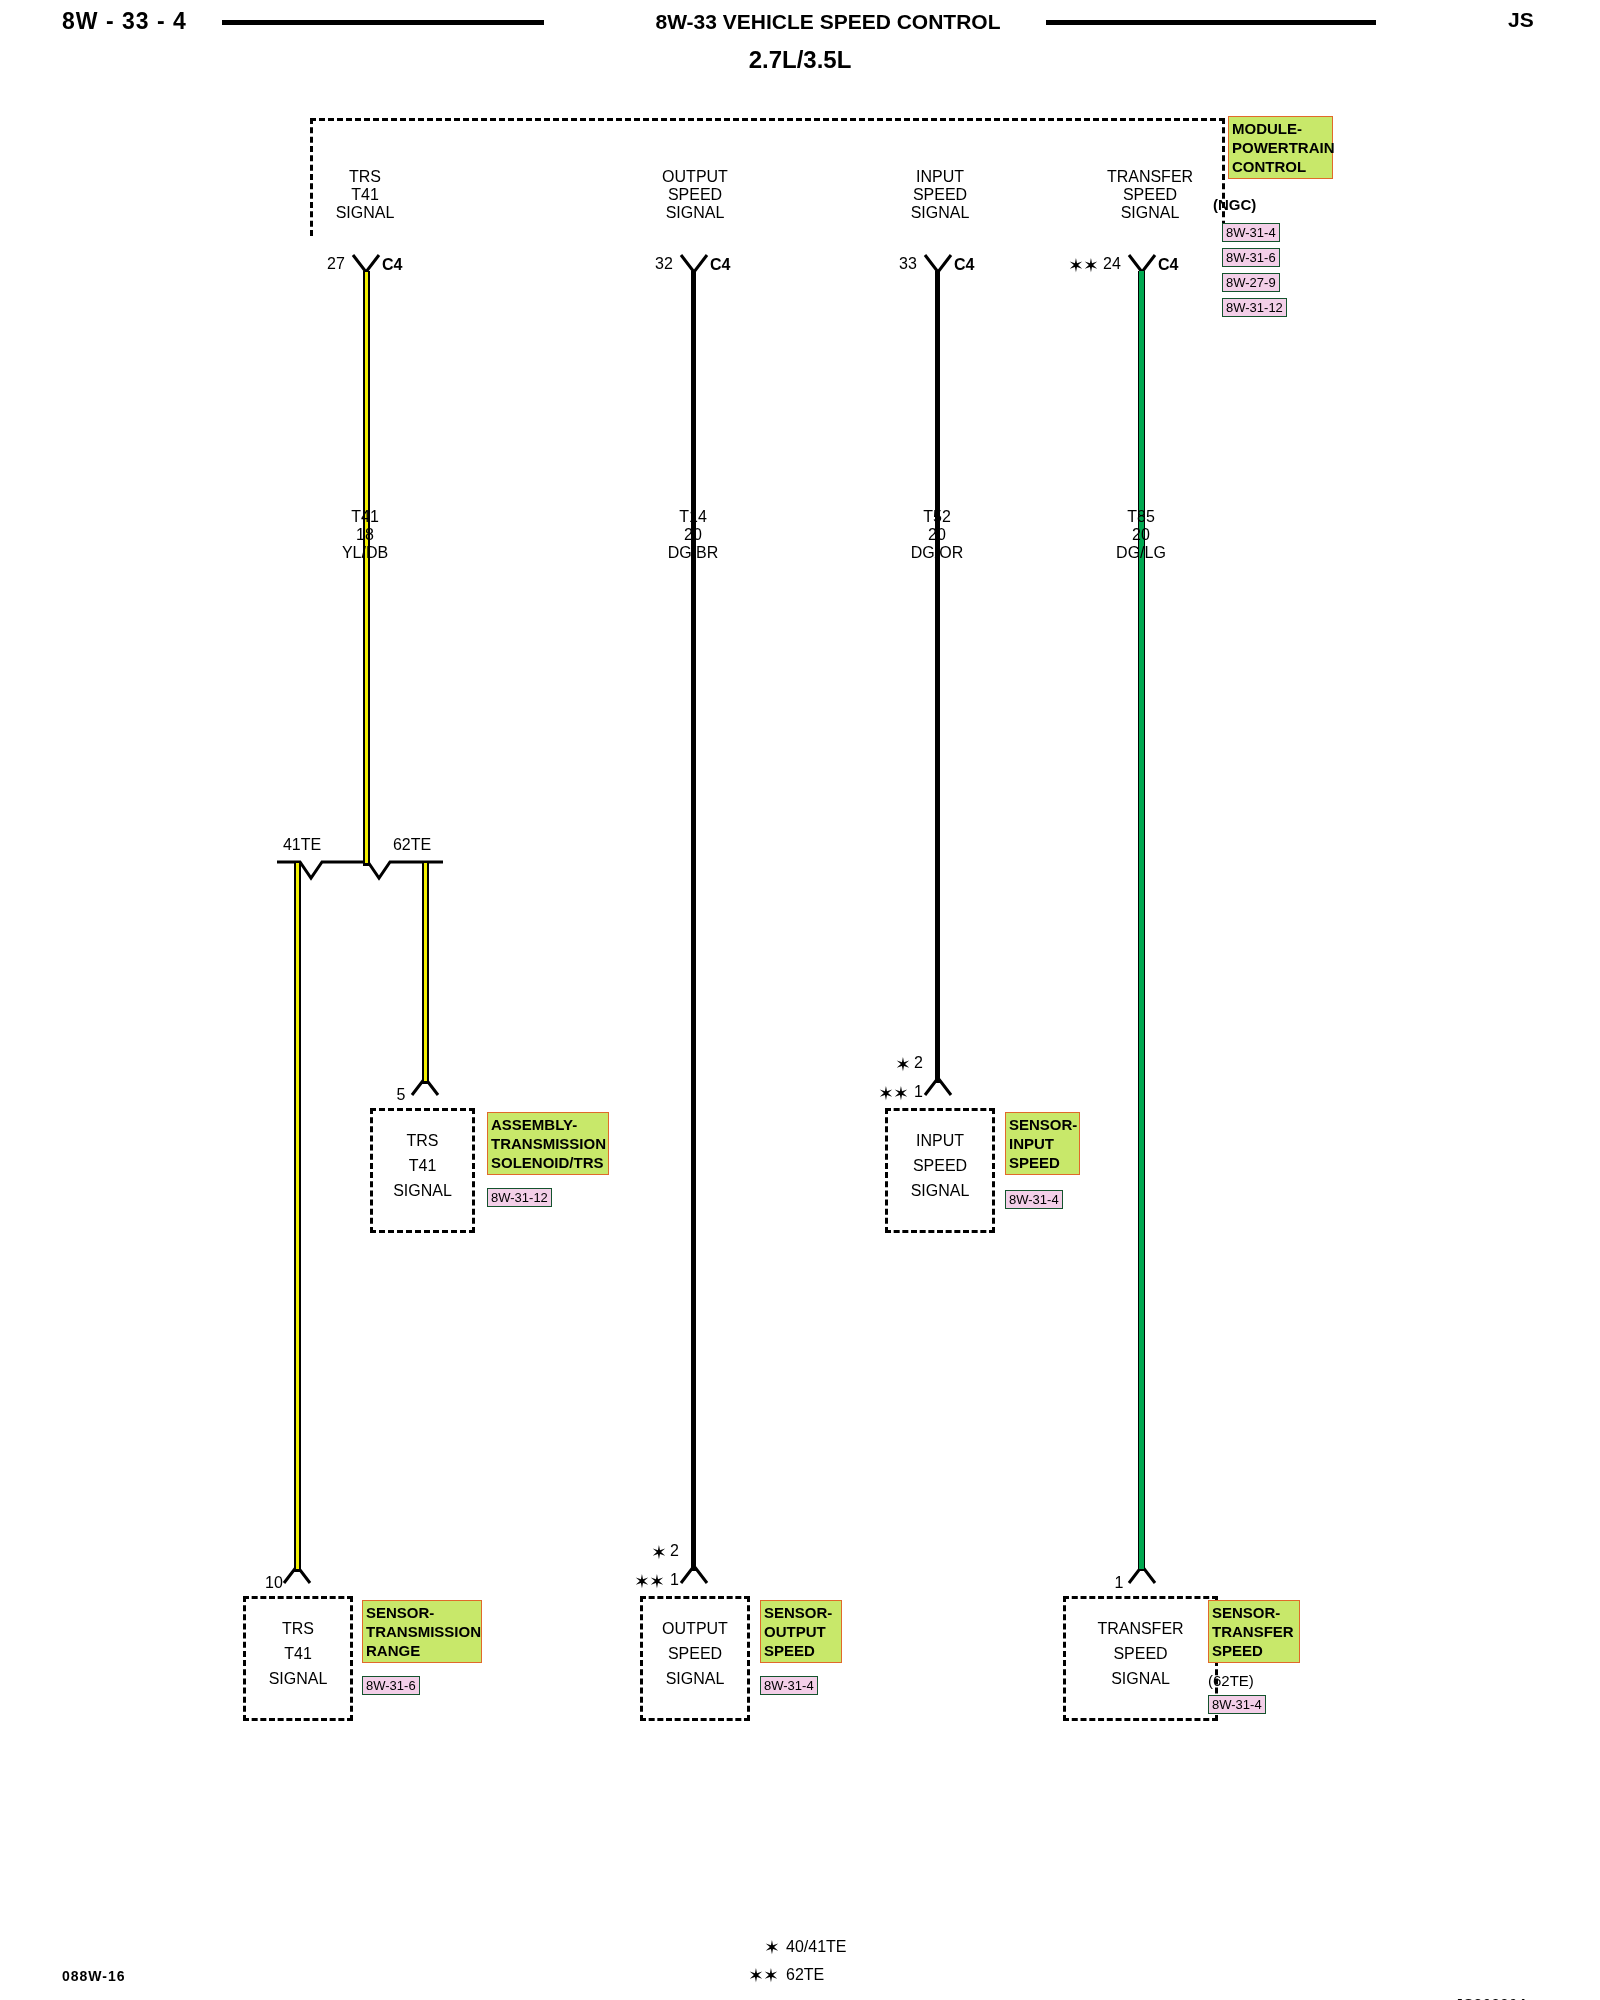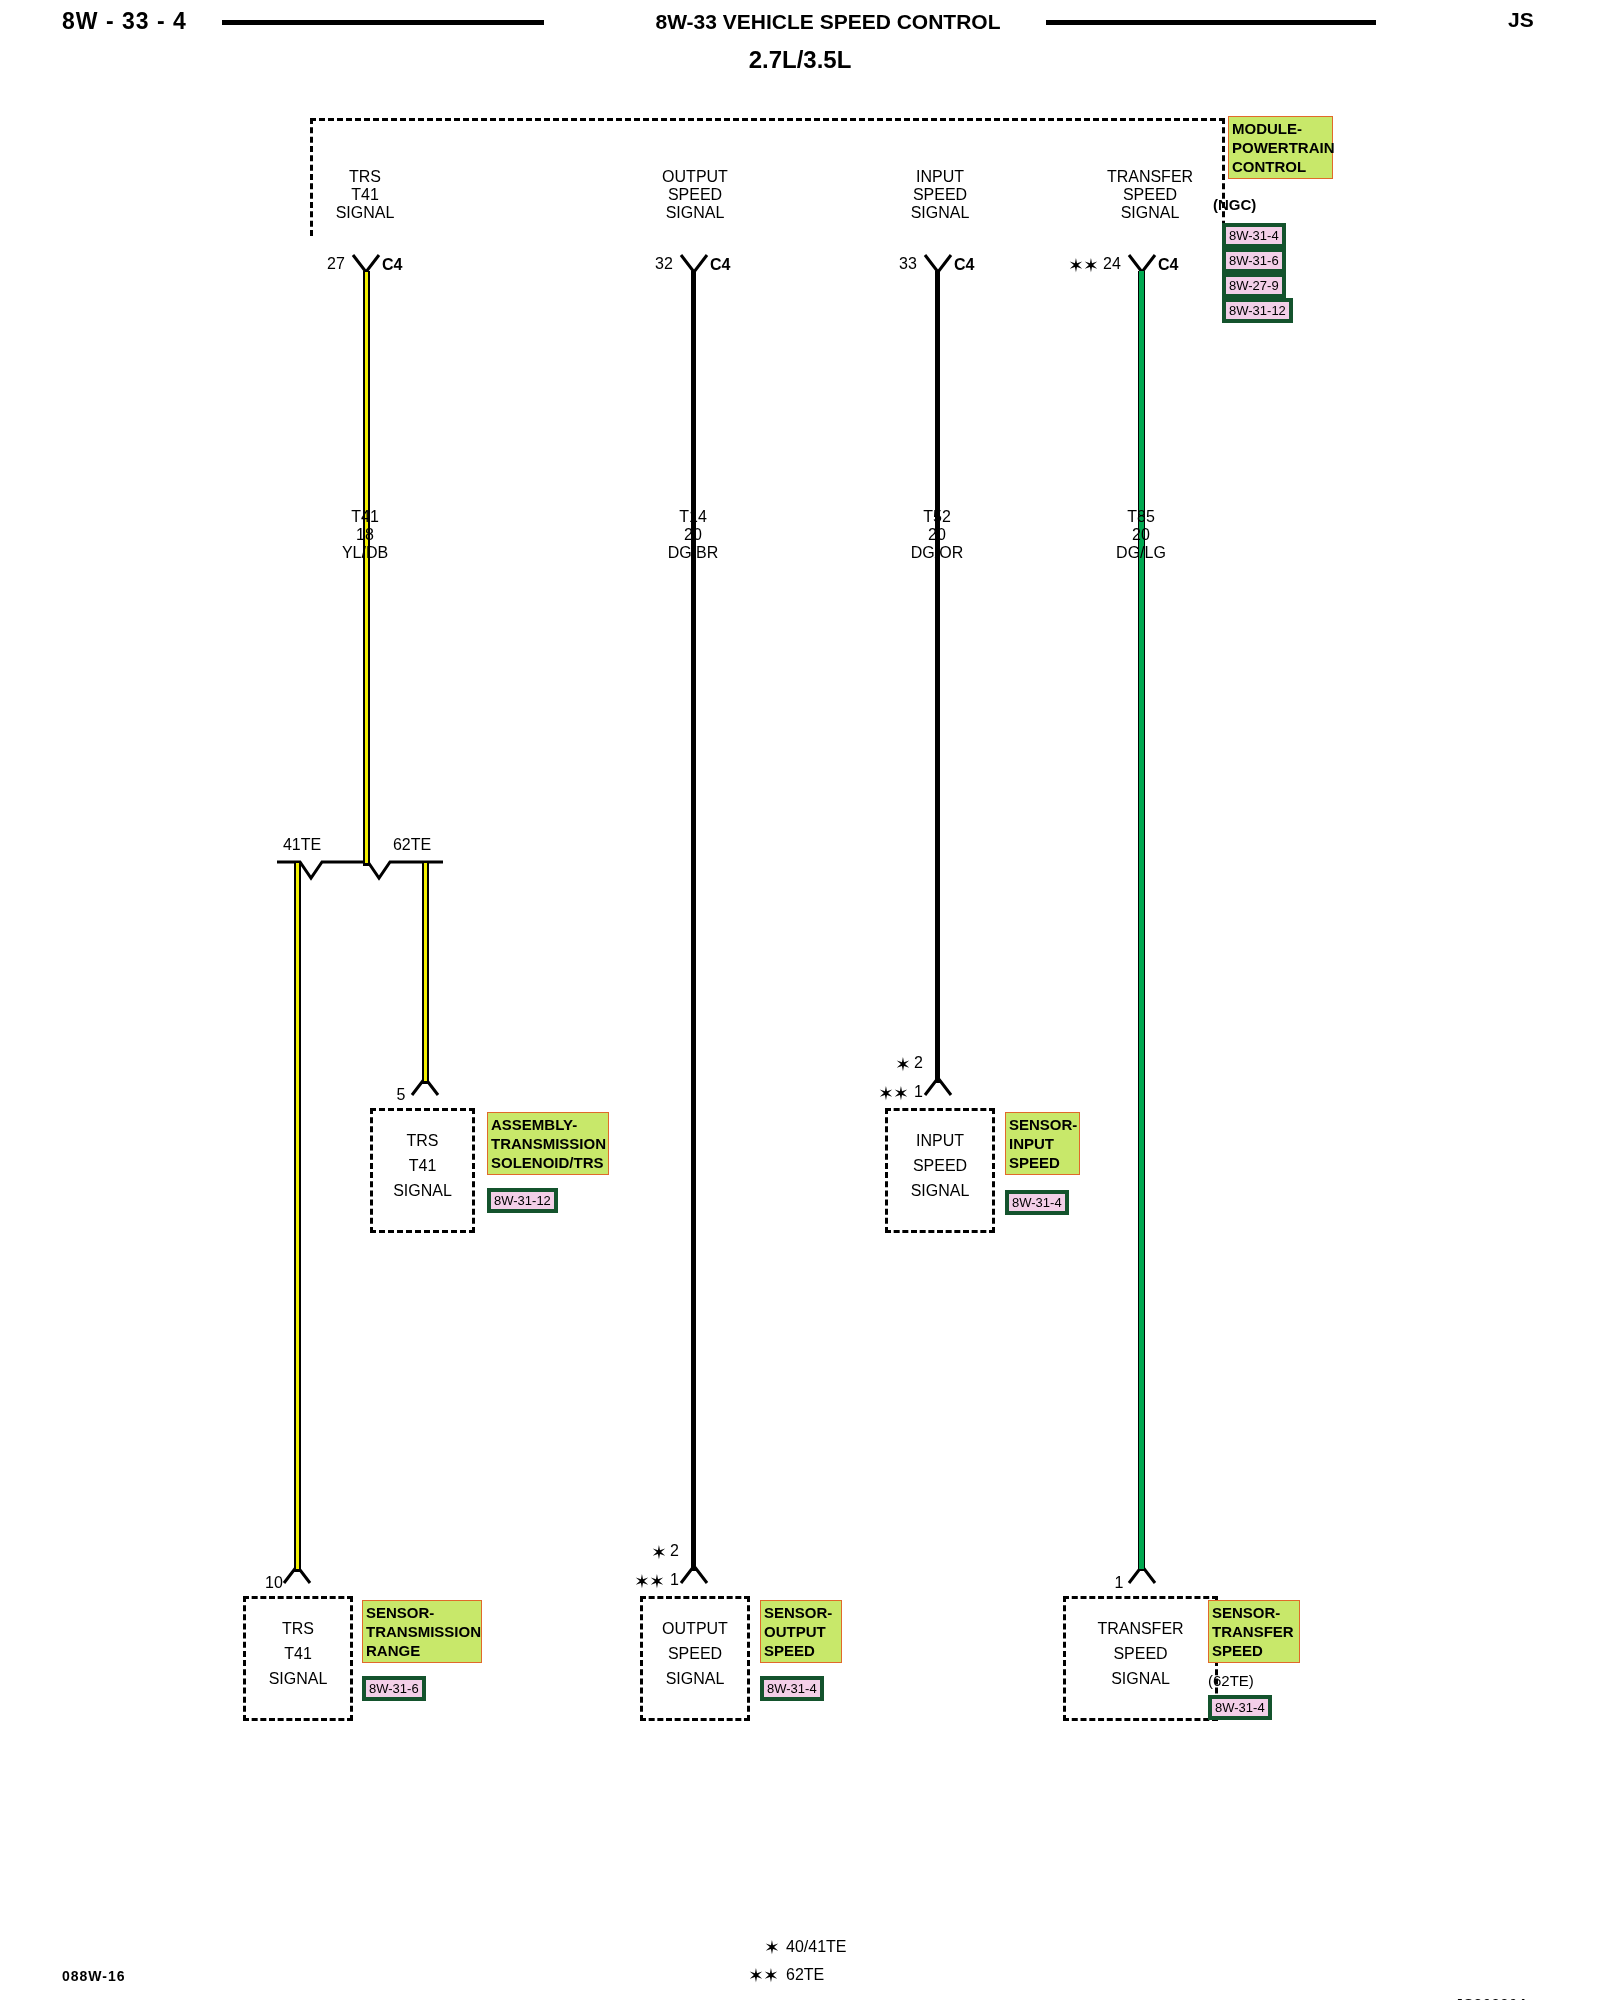--- a/index.html
+++ b/index.html
@@ -22,21 +22,21 @@
   .boxlabel{font-size:16px;text-align:center;line-height:25px;}
   
   .wire{position:absolute;width:5px;}
   .w-yl{background:#f2ef00;box-shadow:0 0 0 1px #000 inset;}
   .w-blk{background:#000;}
   .w-grn{background:#00a850;}
   .wire-outline{position:absolute;width:7px;background:#000;}
   
   .tag{position:absolute;font-size:15px;font-weight:bold;line-height:19px;padding:2px 3px;box-sizing:border-box;}
   .tag-green{background:#c8e86a;border:1px solid #e06a2a;}
-  .tag-ref{position:absolute;font-size:13px;background:#f3cfe8;border:4px solid #14532d;color:#000;padding:0 3px;line-height:17px;}
+  .tag-ref{position:absolute;font-size:13px;background:#f3cfe8;border:1px solid #14532d;color:#000;padding:0 3px;line-height:17px;}
   .lbl{position:absolute;font-size:16px;text-align:center;}
   .lbl-b{font-weight:bold;}
   .ast{position:absolute;font-size:19px;line-height:19px;letter-spacing:-1px;}
   svg{overflow:visible;}
 </style>
 </head>
 <body>
 
 <div class="sheet">
 

